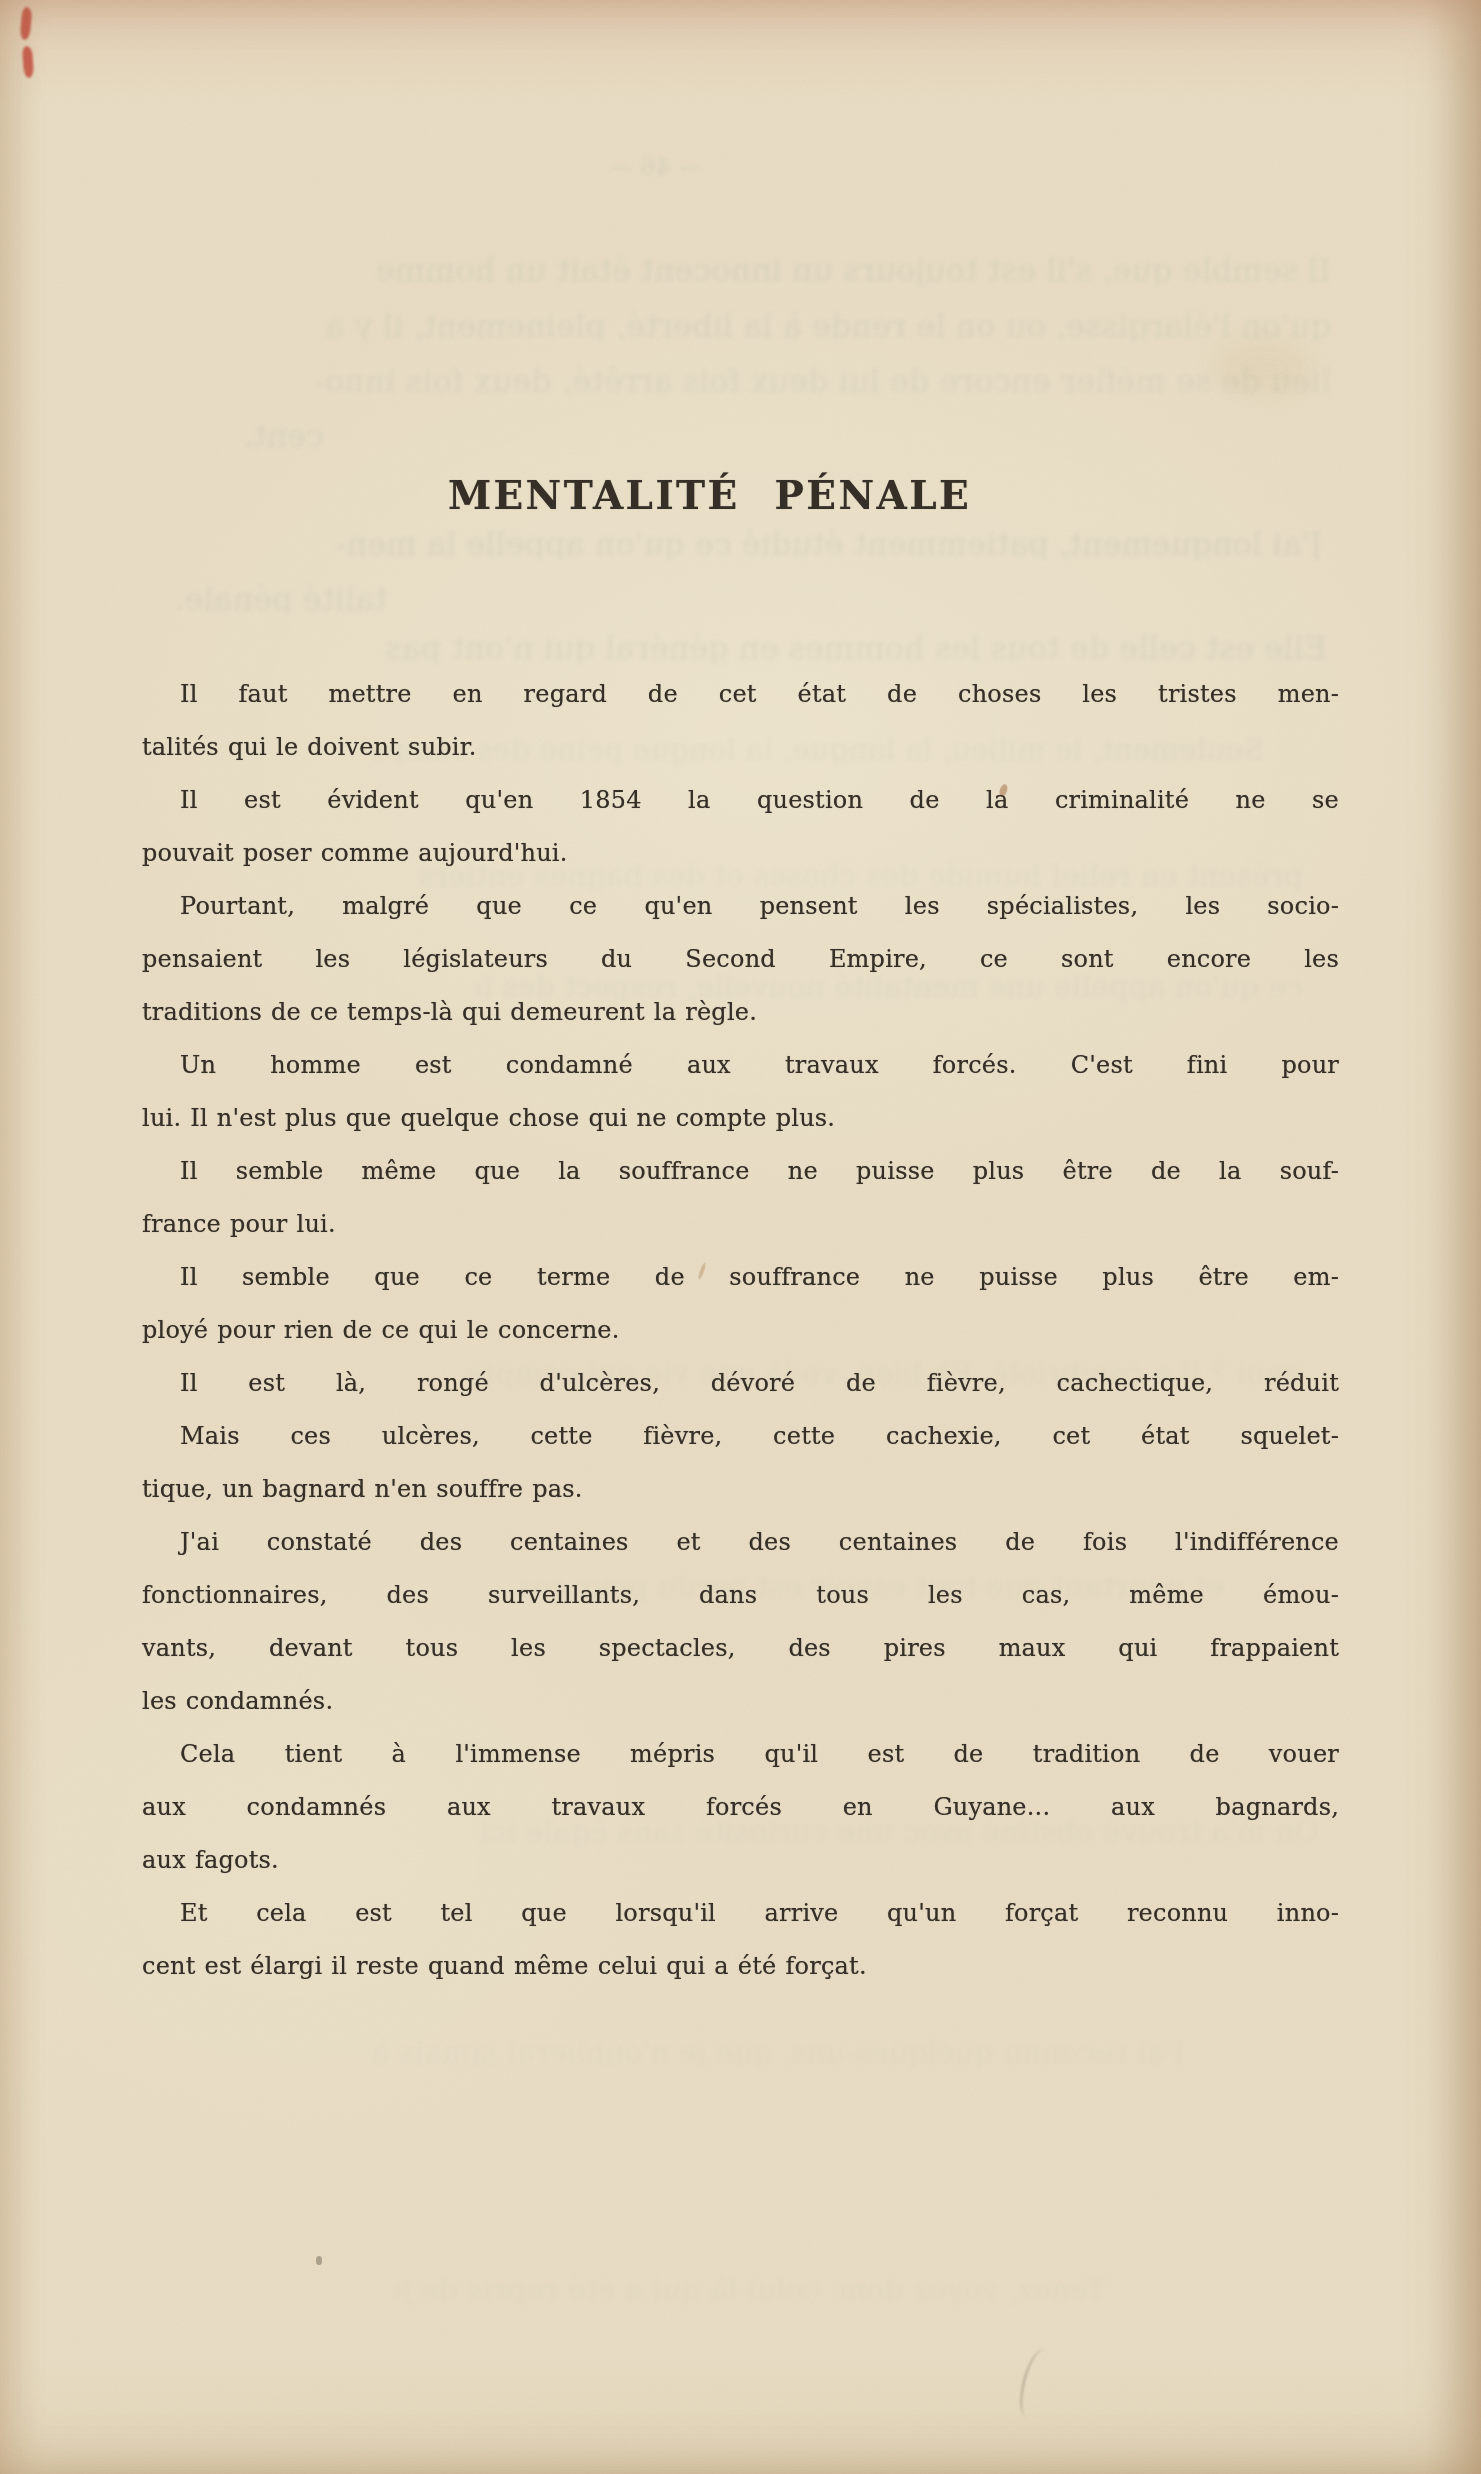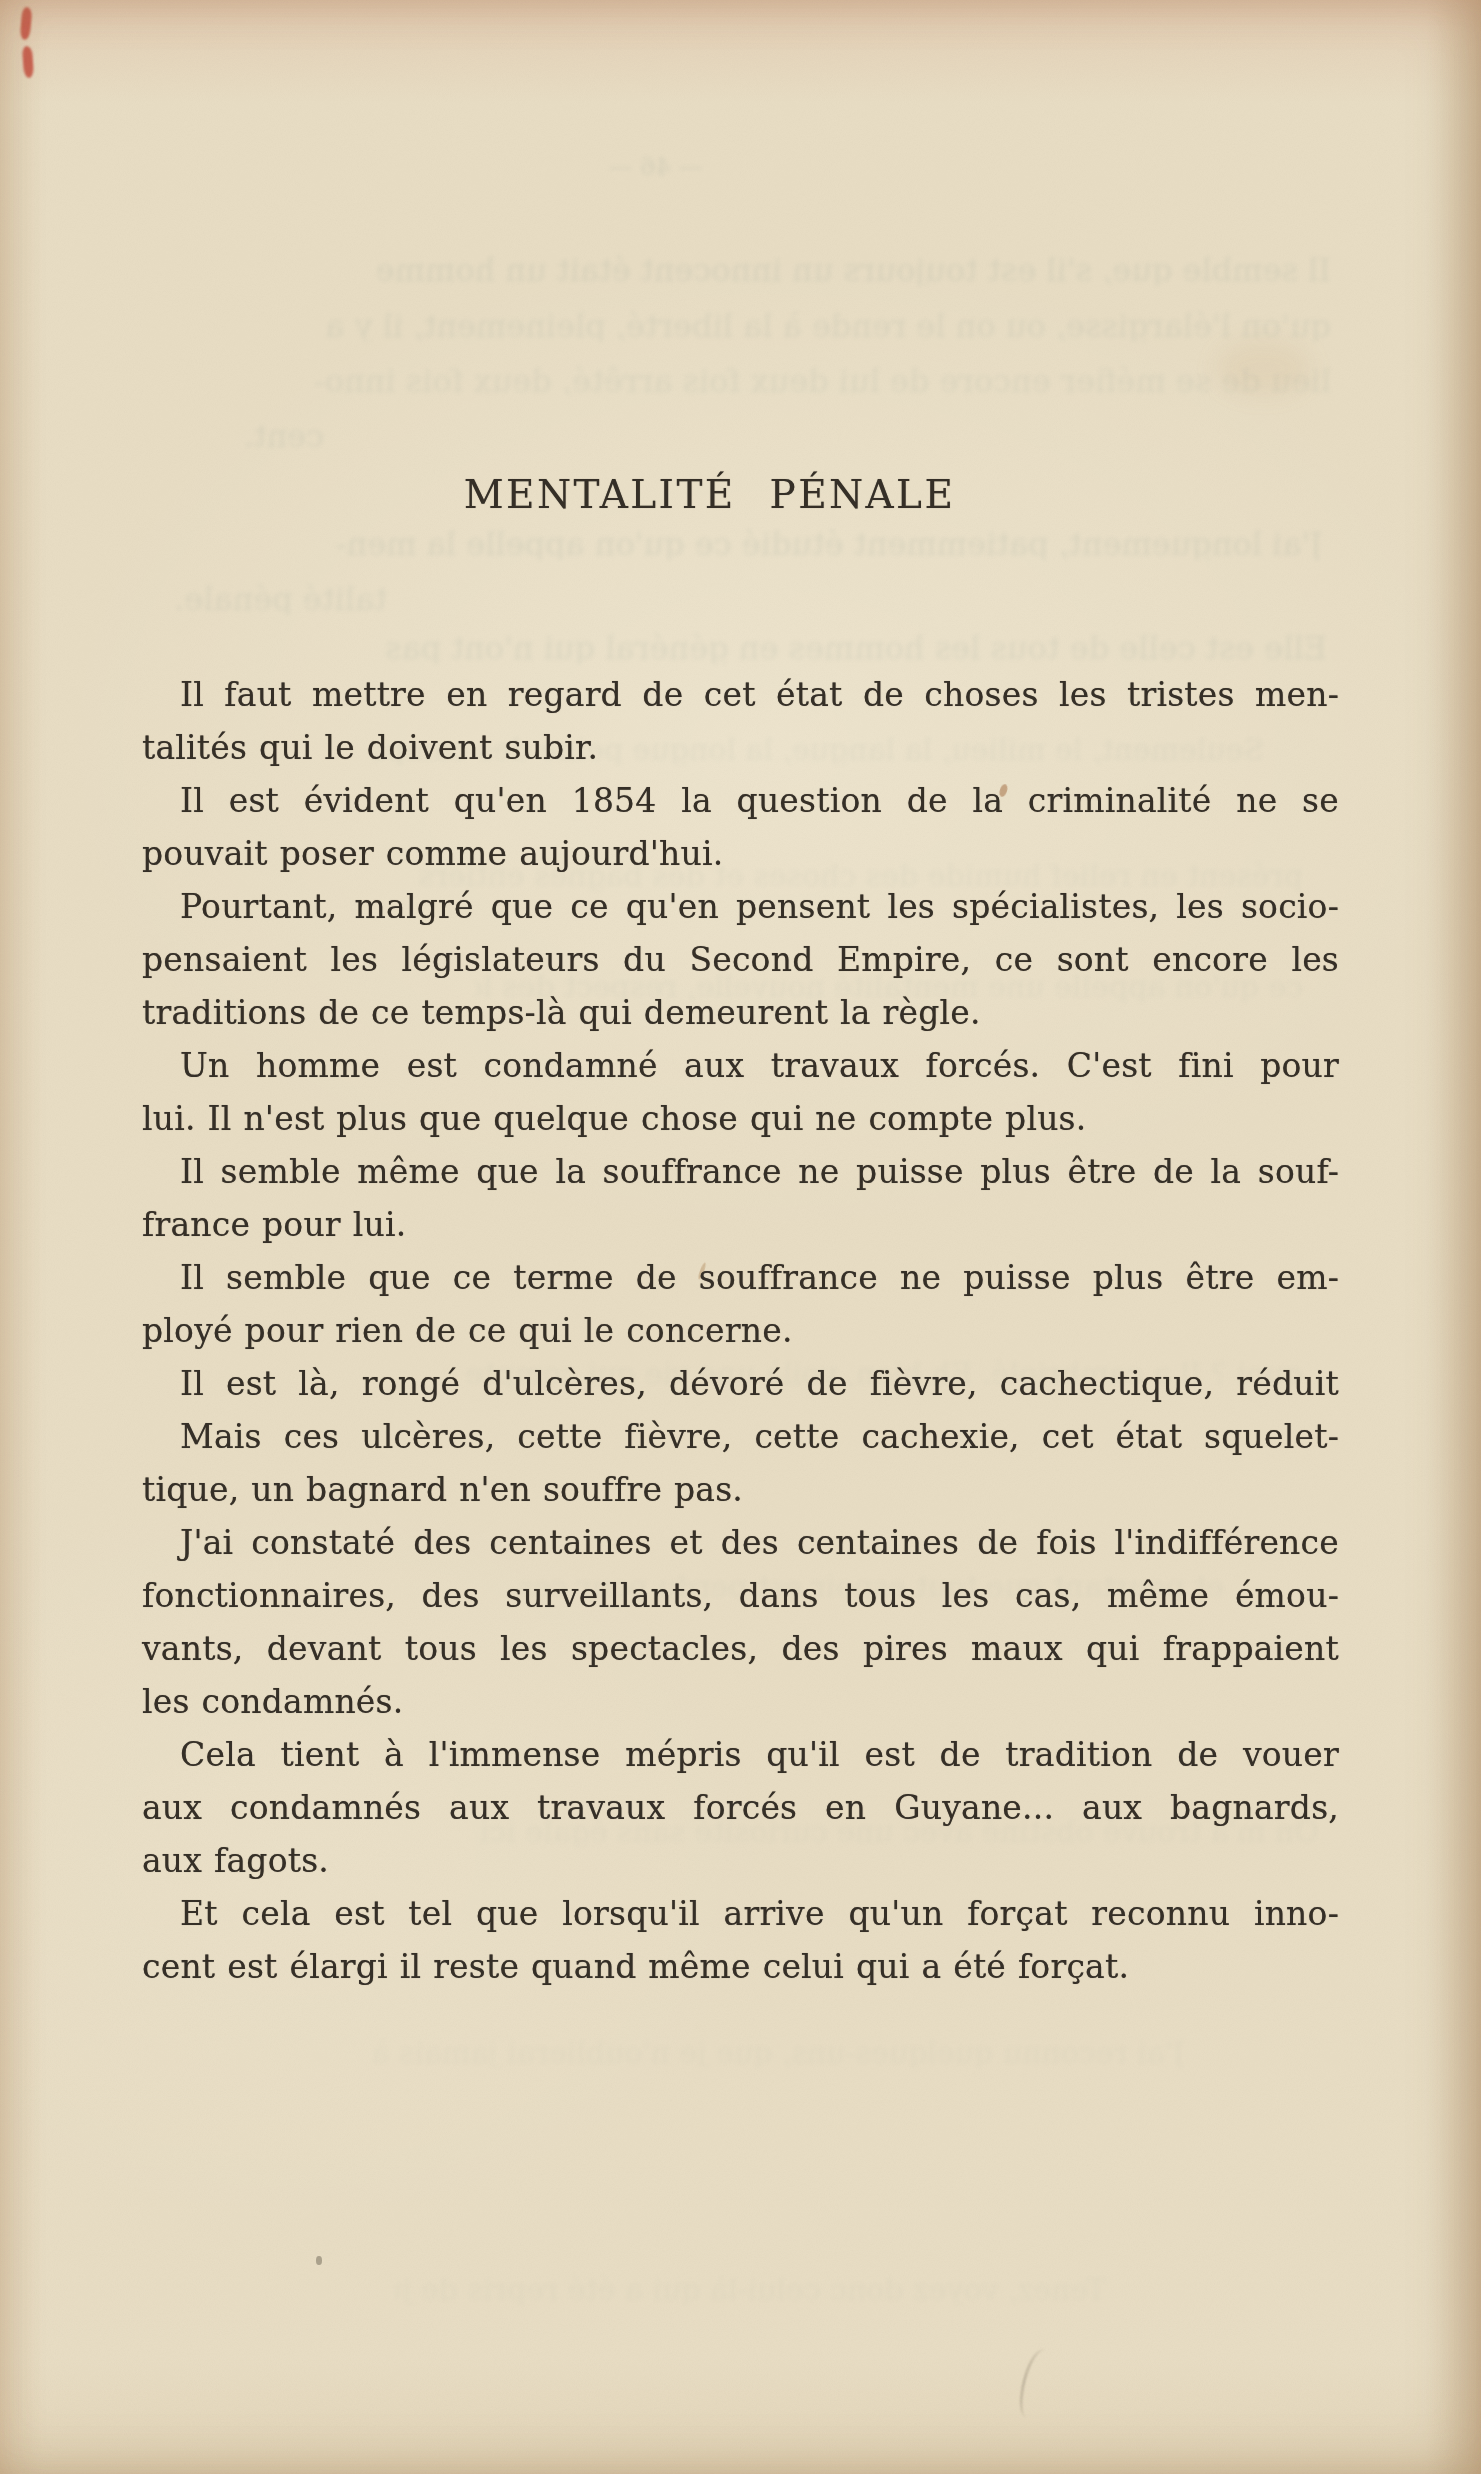--- a/index.html
+++ b/index.html
@@ -22,30 +22,30 @@
     box-shadow:
       inset -27px 0 55px -9.5px rgba(140,105,62,.28),
       inset 0 17.4px 43px -8px rgba(196,120,92,.16),
       inset 20.5px 0 47px -17.4px rgba(160,130,85,.14),
       inset 0 -22px 55px -14.2px rgba(160,128,82,.18);
   }
   .noise{position:absolute;inset:0;z-index:5;opacity:.05;mix-blend-mode:multiply;pointer-events:none;}
   .page-title{
     position:absolute;left:0;right:62px;top:472px;
     text-align:center;
-    font-size:39px;font-weight:400;
+    font-size:39px;font-weight:700;
     letter-spacing:2.4px;word-spacing:19px;
     color:var(--ink,#352f27);
     text-shadow:0 0 0.8px rgba(53,47,39,.55);
     z-index:3;
   }
   .body-text{
     position:absolute;left:142px;top:668px;width:1197px;
     color:var(--ink,#352f27);
-    font-size:33px;line-height:53px;
+    font-size:24px;line-height:53px;
     word-spacing:1.2px;letter-spacing:0.2px;
     text-shadow:0 0 0.7px rgba(53,47,39,.6);
     z-index:3;
   }
   .line{text-align:justify;text-align-last:justify;height:53px;}
   .line.first{text-indent:38px;}
   .line.last{text-align-last:left;}
   .ghost{
     position:absolute;z-index:1;pointer-events:none;
     color:var(--ghost,#7e948b);

